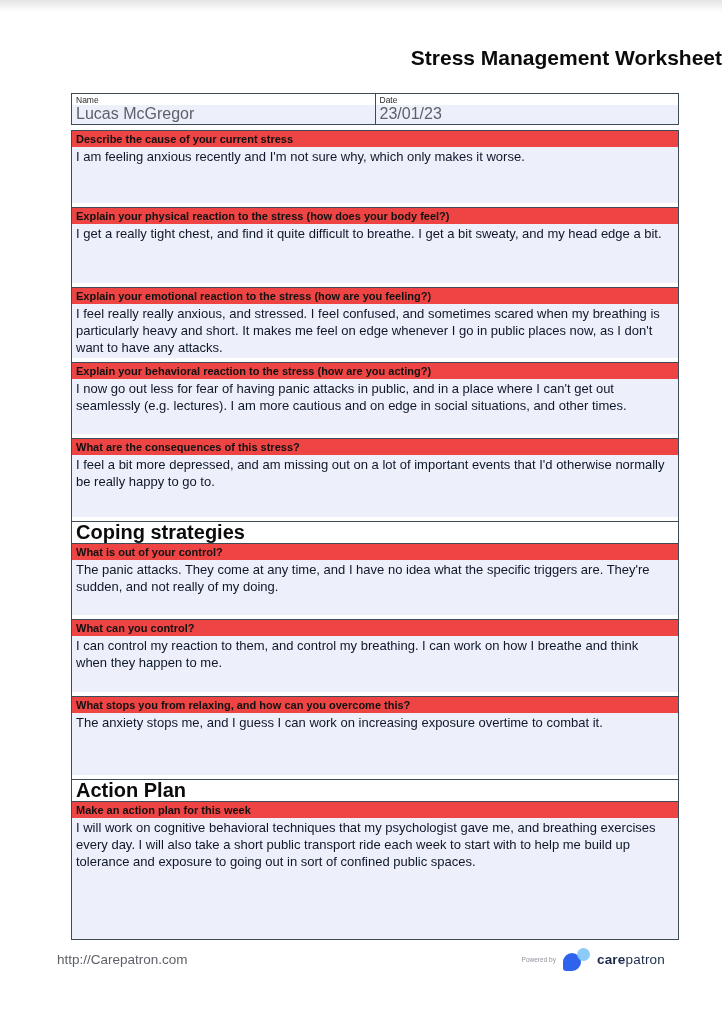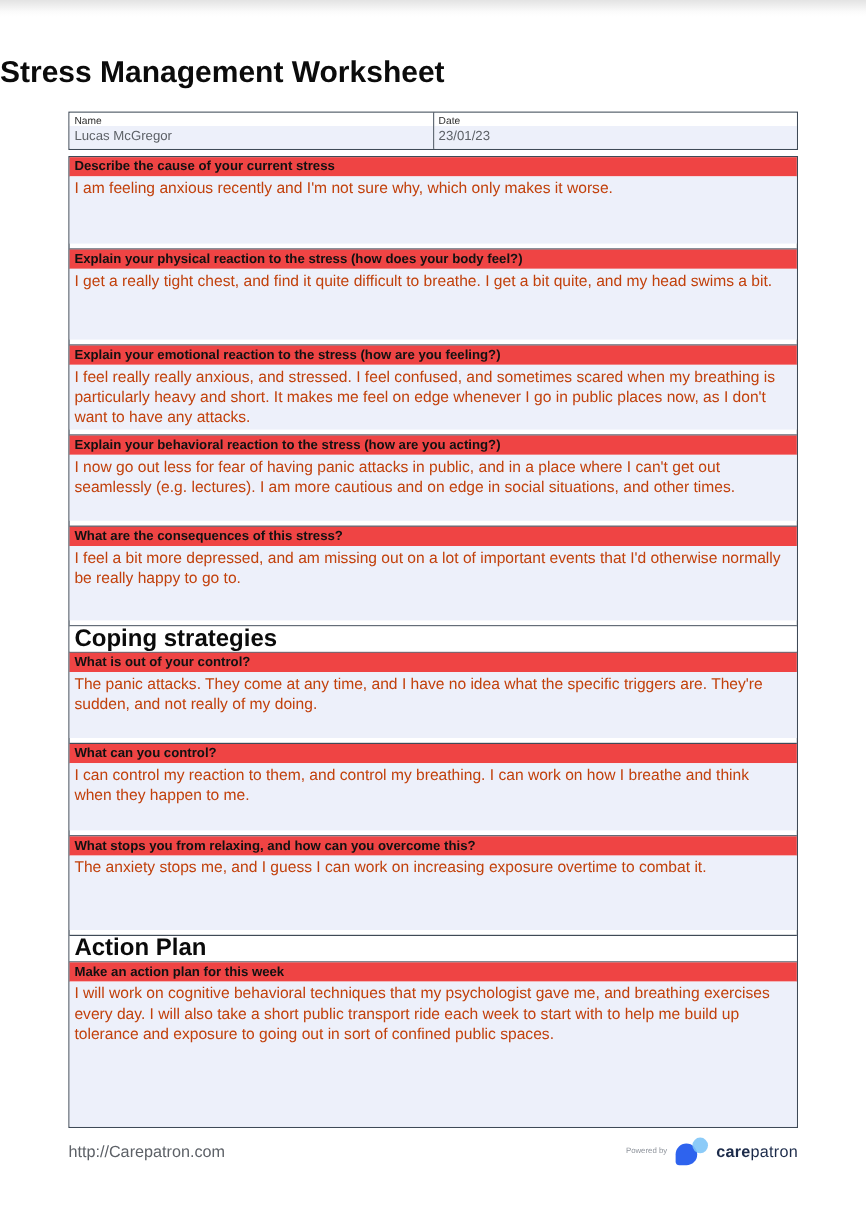--- a/index.html
+++ b/index.html
@@ -3,36 +3,36 @@
 <meta charset="utf-8">
 <style>
   html,body{margin:0;padding:0;}
   body{
     width:722px;height:1024px;background:#ffffff;position:relative;
     font-family:"Liberation Sans","DejaVu Sans",sans-serif;overflow:hidden;
     -webkit-font-smoothing:antialiased;
   }
   .top-shade{position:absolute;top:0;left:0;width:722px;height:14px;
     background:linear-gradient(#e3e3e3,#fbfbfb 70%,#ffffff);}
-  .page-title{margin:46px 0 0 0;text-align:left;font-size:25px;font-weight:bold;color:#0b0b0b;}
-  .content{position:absolute;left:57px;top:93px;width:608px;}
+  .page-title{margin:46px 0 0 0;text-align:right;font-size:21px;font-weight:bold;color:#0b0b0b;}
+  .content{position:absolute;left:71px;top:93px;width:608px;}
 
   
   .nd-table{display:flex;border:1.5px solid #3f4a57;height:32px;box-sizing:border-box;}
   .nd-cell{flex:1;display:flex;flex-direction:column;box-sizing:border-box;min-width:0;}
   .nd-cell + .nd-cell{border-left:1.5px solid #3f4a57;}
   .nd-label{font-size:8.5px;color:#2b2b2b;padding:1px 0 0 4px;background:#ffffff;line-height:10px;}
-  .nd-value{flex:1;background:#edf0fa;color:#5d6167;font-size:11px;padding:0 4px;line-height:18px;}
+  .nd-value{flex:1;background:#edf0fa;color:#5d6167;font-size:16px;padding:0 4px;line-height:18px;}
 
   
   .ws-table{margin-top:5px;border:1.5px solid #3f4a57;box-sizing:border-box;}
   .ws-row{box-sizing:border-box;display:flex;flex-direction:column;}
   .ws-row + .ws-row{border-top:1.5px solid #3f4a57;}
   .q-label{font-size:11px;font-weight:bold;color:#111111;padding:2px 4px 1px 4px;line-height:13px;background:#ef4444;}
-  .answer{flex:1;background:#edf0fa;color:#c2410c;font-size:13px;line-height:17px;
+  .answer{flex:1;background:#edf0fa;color:#0f172a;font-size:13px;line-height:17px;
     padding:1px 6px 1px 4px;margin:0 0 4px 0;white-space:pre-wrap;}
   .answer.full{margin-bottom:0;}
   .section-heading{font-size:20px;font-weight:bold;color:#0b0b0b;padding:3px 4px;line-height:15px;background:#ffffff;}
 
   
   .footer{position:absolute;left:57px;top:948px;width:608px;display:flex;
     justify-content:space-between;align-items:center;}
   .footer-link{font-size:13.5px;color:#5d6167;cursor:pointer;}
   .powered{display:flex;align-items:center;gap:7px;}
   .powered-label{font-size:6.5px;color:#8e939b;}
@@ -66,21 +66,21 @@
 
   <div class="ws-table">
 
     <div class="ws-row" style="height:76px">
       <div class="q-label">Describe the cause of your current stress</div>
       <div class="answer">I am feeling anxious recently and I'm not sure why, which only makes it worse.</div>
     </div>
 
     <div class="ws-row" style="height:80px">
       <div class="q-label">Explain your physical reaction to the stress (how does your body feel?)</div>
-      <div class="answer">I get a really tight chest, and find it quite difficult to breathe. I get a bit quite, and my head swims a bit.</div>
+      <div class="answer">I get a really tight chest, and find it quite difficult to breathe. I get a bit sweaty, and my head edge a bit.</div>
     </div>
 
     <div class="ws-row" style="height:75px">
       <div class="q-label">Explain your emotional reaction to the stress (how are you feeling?)</div>
       <div class="answer">I feel really really anxious, and stressed. I feel confused, and sometimes scared when my breathing is particularly heavy and short. It makes me feel on edge whenever I go in public places now, as I don't want to have any attacks.</div>
     </div>
 
     <div class="ws-row" style="height:76px">
       <div class="q-label">Explain your behavioral reaction to the stress (how are you acting?)</div>
       <div class="answer">I now go out less for fear of having panic attacks in public, and in a place where I can't get out seamlessly (e.g. lectures). I am more cautious and on edge in social situations, and other times.</div>

